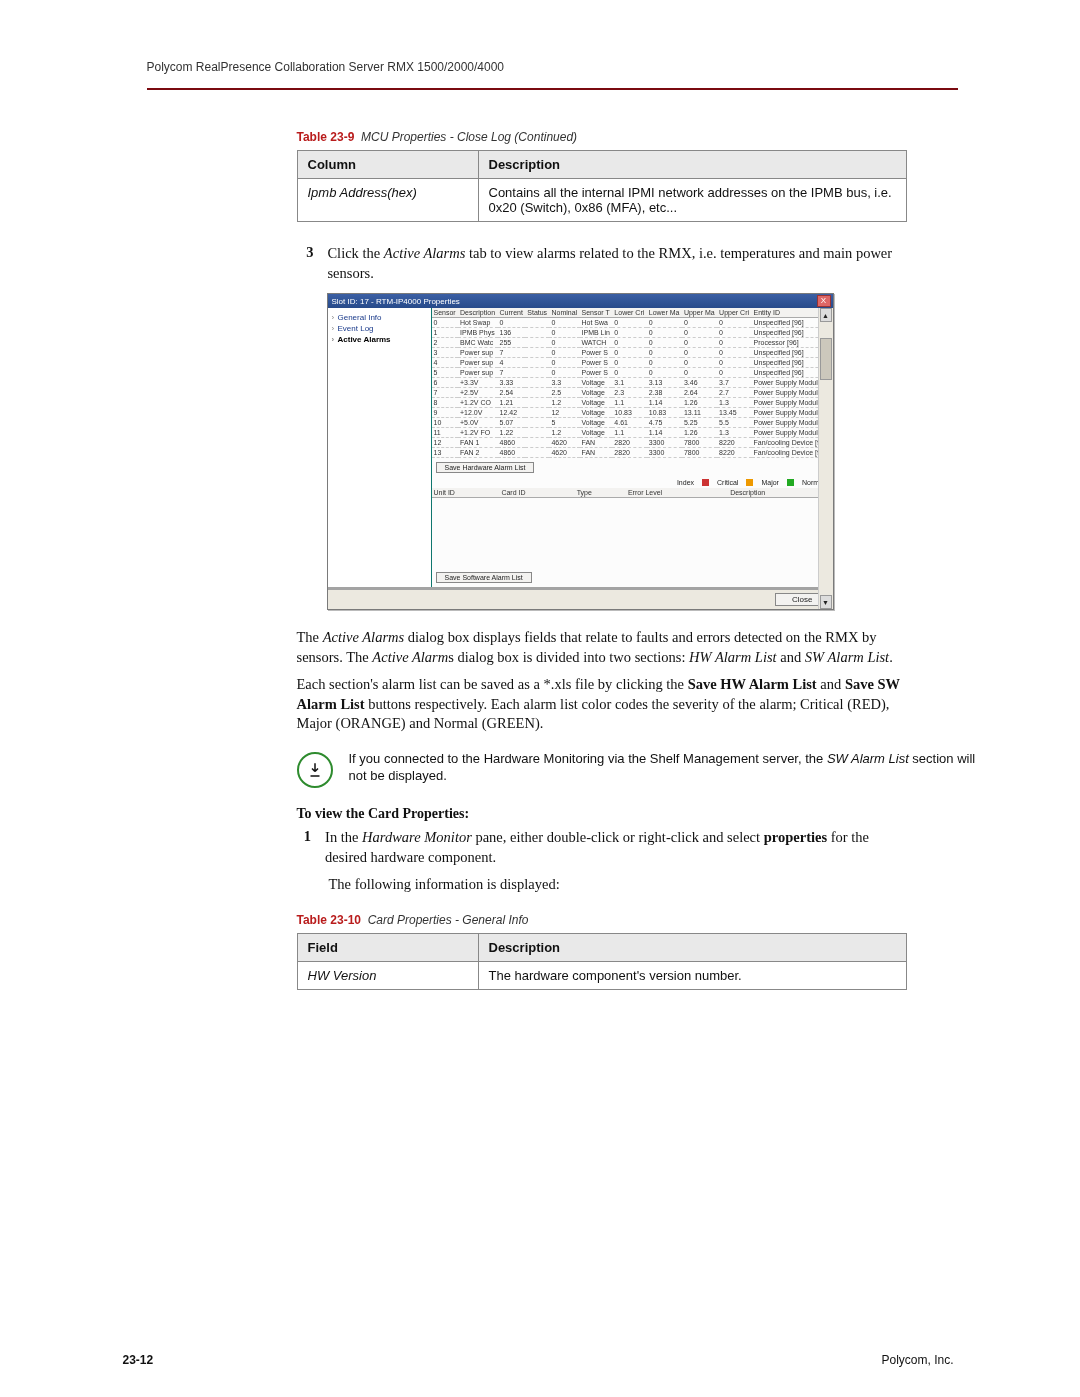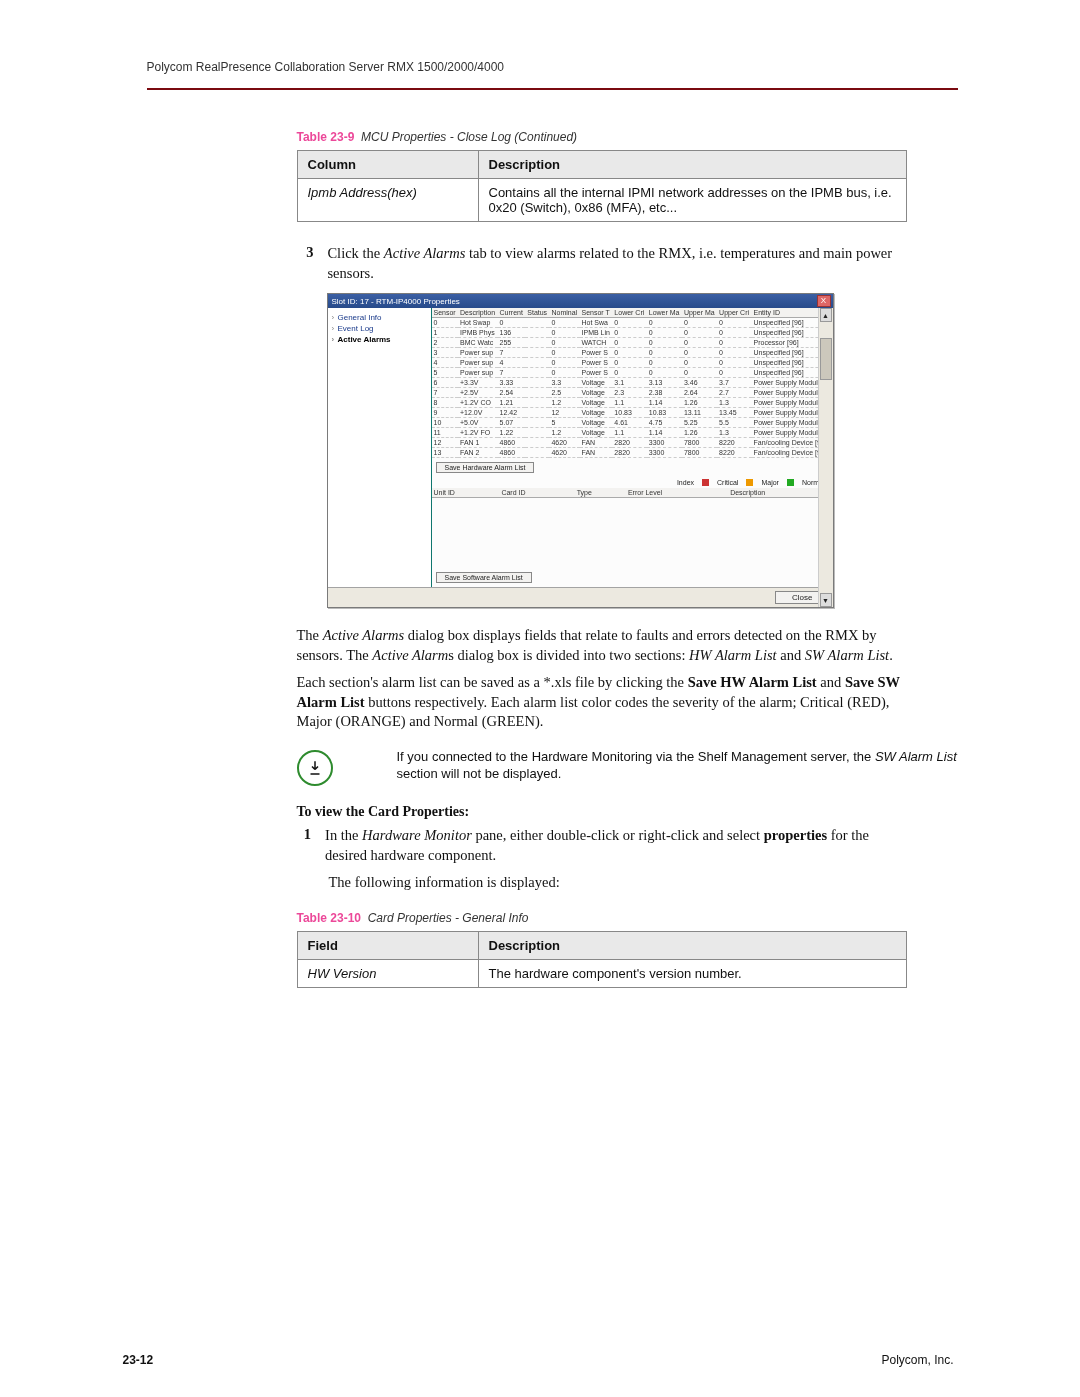--- a/index.html
+++ b/index.html
@@ -29,21 +29,21 @@
   }
   .content-col {
     margin-left: 150px;
     width: 610px;
   }
   .table-caption {
     font-size: 12px;
     color: #333;
     margin: 6px 0;
   }
-  .table-caption b { font-weight: bold; color: #ec4899; }
+  .table-caption b { font-weight: bold; color: #b91c1c; }
   .table-caption i { font-style: italic; }
   table.prop-table {
     border-collapse: collapse;
     width: 100%;
     font-size: 13px;
   }
   table.prop-table th, table.prop-table td {
     border: 1px solid #888;
     padding: 6px 10px;
     text-align: left;
@@ -66,21 +66,21 @@
   .step-num { font-weight:bold; font-family:"Book Antiqua",Palatino,Georgia,serif; font-size:14.5px; width:18px; text-align:right;}
   .note-block {
     display:flex; gap:16px; align-items:flex-start;
     margin: 16px 0 16px 150px; width: 690px;
   }
   .note-icon {
     width:32px; height:32px; border:2px solid #2e8b2e; border-radius:50%;
     display:flex; align-items:center; justify-content:center; flex-shrink:0;
     color:#111; margin-top:2px;
   }
-  .note-text { font-size:13px; line-height:1.35; font-family:Arial,sans-serif;margin-left:48px; }
+  .note-text { font-size:13px; line-height:1.35; font-family:Arial,sans-serif; }
   .subhead { font-weight:bold; font-size:14px; font-family:"Book Antiqua",Palatino,Georgia,serif; margin:18px 0 6px 0;}
   
   .dialog-shell {
     margin: 10px 0 18px 30px;
     width: 505px;
     border: 1px solid #7a7a7a;
     box-shadow: 1px 1px 0 #bbb;
     font-family: Tahoma, Arial, sans-serif;
     font-size: 8px;
     color: #222;
@@ -122,21 +122,21 @@
   }
   .legend { display:flex; gap:8px; font-size:7px; align-items:center; justify-content:flex-end; padding:2px 8px;}
   .legend .dot { width:7px;height:7px;display:inline-block; }
   .dialog-scroll {
     position:absolute; right:0; top:14px; bottom:0; width:14px; background:#ece9e0;
     border-left:1px solid #ccc;
   }
   .dialog-scroll .thumb { position:absolute; left:1px; right:1px; top:30px; height:40px; background:#ccc8bc; border:1px solid #999; }
   .dialog-scroll .arrow-box { position:absolute;left:1px;right:1px;height:12px;background:#ddd;border:1px solid #999;font-size:7px;display:flex;align-items:center;justify-content:center;}
   .dialog-footer {
-    background:#ece9e0; padding:3px; display:flex; justify-content:flex-end; border-top:1px solid #a3a3a3;
+    background:#ece9e0; padding:3px; display:flex; justify-content:flex-end; border-top:3px solid #a3a3a3;
   }
   .close-btn {
     background:#f3f2f0; border:1px solid #888; font-size:8px; padding:1px 16px;
   }
   .page-footer {
     position:absolute; bottom:30px; left:70px; right:74px;
     display:flex; justify-content:space-between; font-size:12px; font-family:Arial,sans-serif;
   }
   .page-footer b { font-weight:bold; }
 </style>

